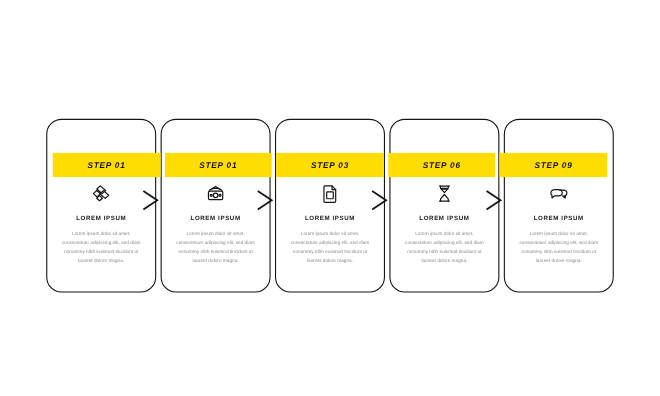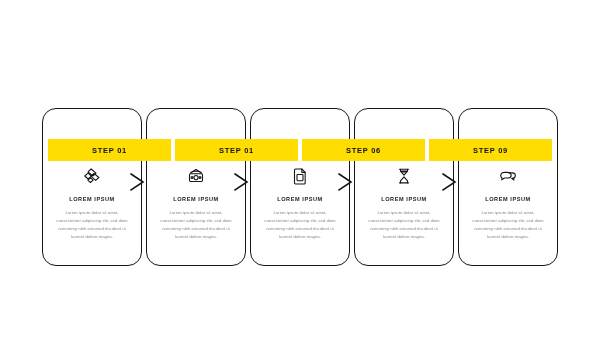--- a/index.html
+++ b/index.html
@@ -55,20 +55,21 @@
     pointer-events: none;
   }
   .band {
     flex: 1 1 0;
     height: 100%;
     background: #FFDD00;
     display: flex;
     align-items: center;
     justify-content: center;
     margin-right: 4px;
+    font-style: italic;
   }
   .band:last-child { margin-right: 0; }
 
   .band-label {
     font-size: 7.5px;
     font-weight: bold;
     letter-spacing: 0.7px;
     color: #111111;
     white-space: nowrap;
   }
@@ -208,20 +209,23 @@
   </div>
 
   <div class="band-layer">
     <div class="band">
       <span class="band-label">STEP 01</span>
     </div>
     <div class="band">
       <span class="band-label">STEP 01</span>
     </div>
     <div class="band">
+      <span class="band-label">STEP 03</span>
+    </div>
+    <div class="band">
       <span class="band-label">STEP 06</span>
     </div>
     <div class="band">
       <span class="band-label">STEP 09</span>
     </div>
   </div>
 
   <svg class="arrows" viewBox="0 0 600 360">
     <g fill="none" stroke="#151515" stroke-width="1.6" stroke-linecap="square" stroke-linejoin="miter">
       <polyline points="131,174 143,182 131,190"></polyline>

